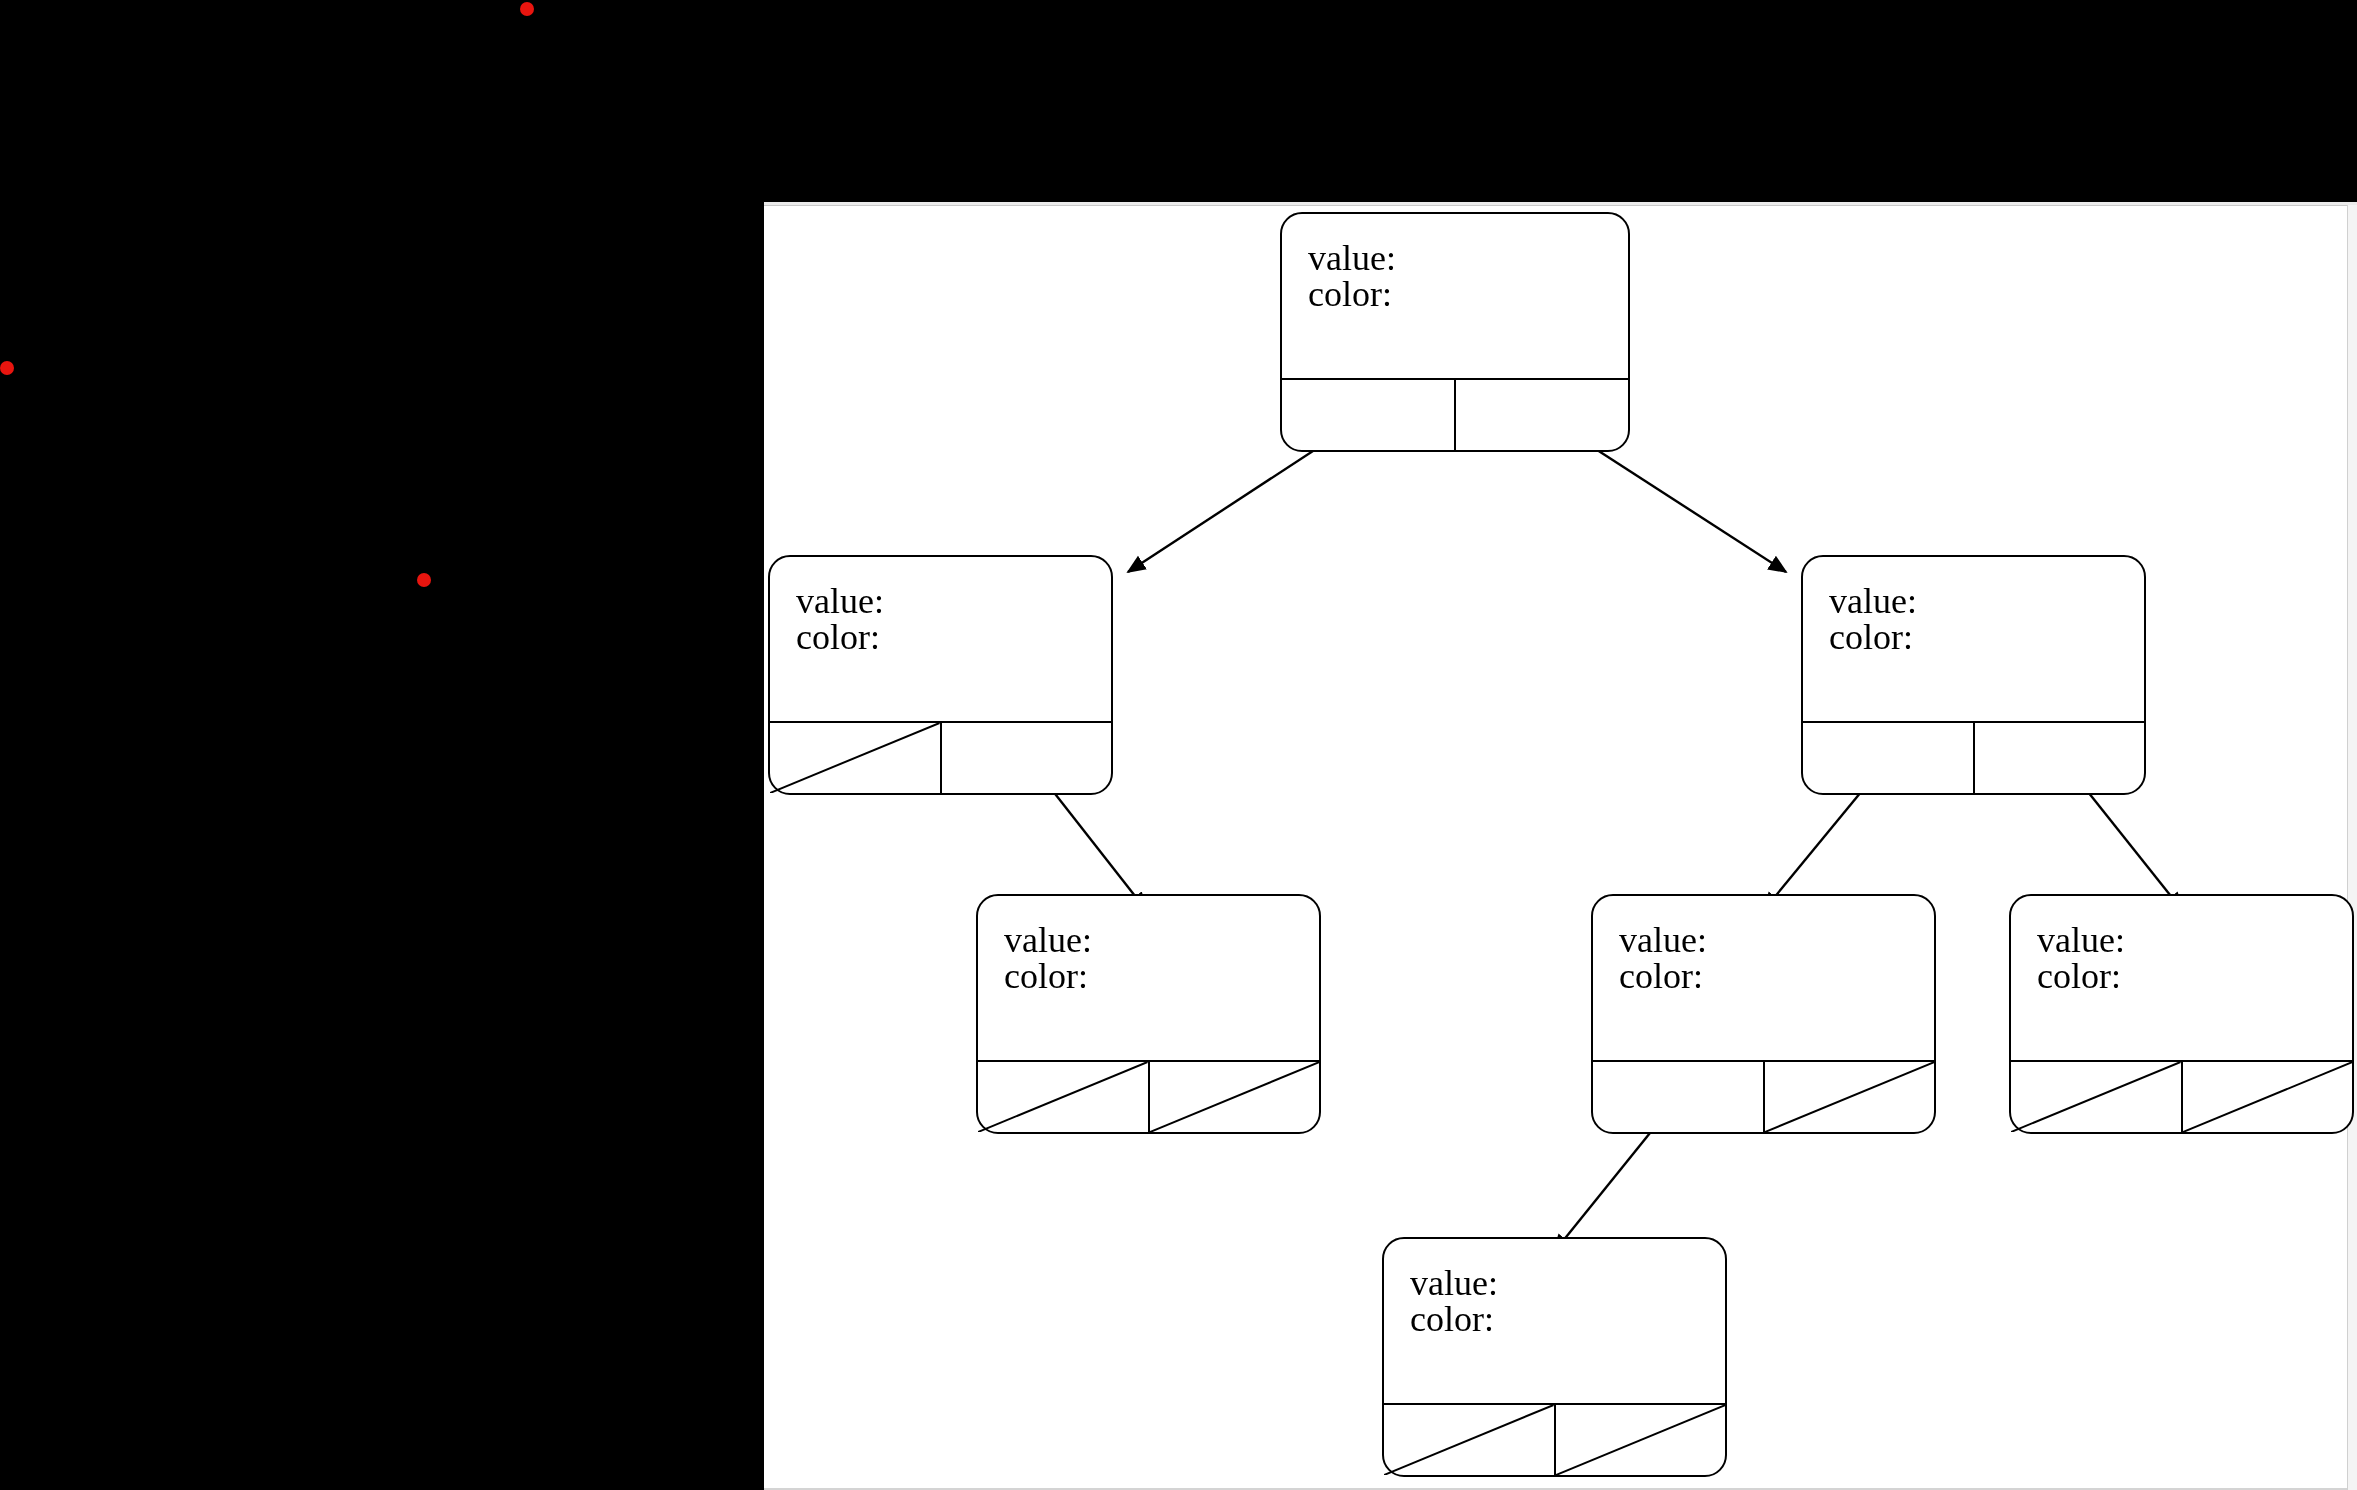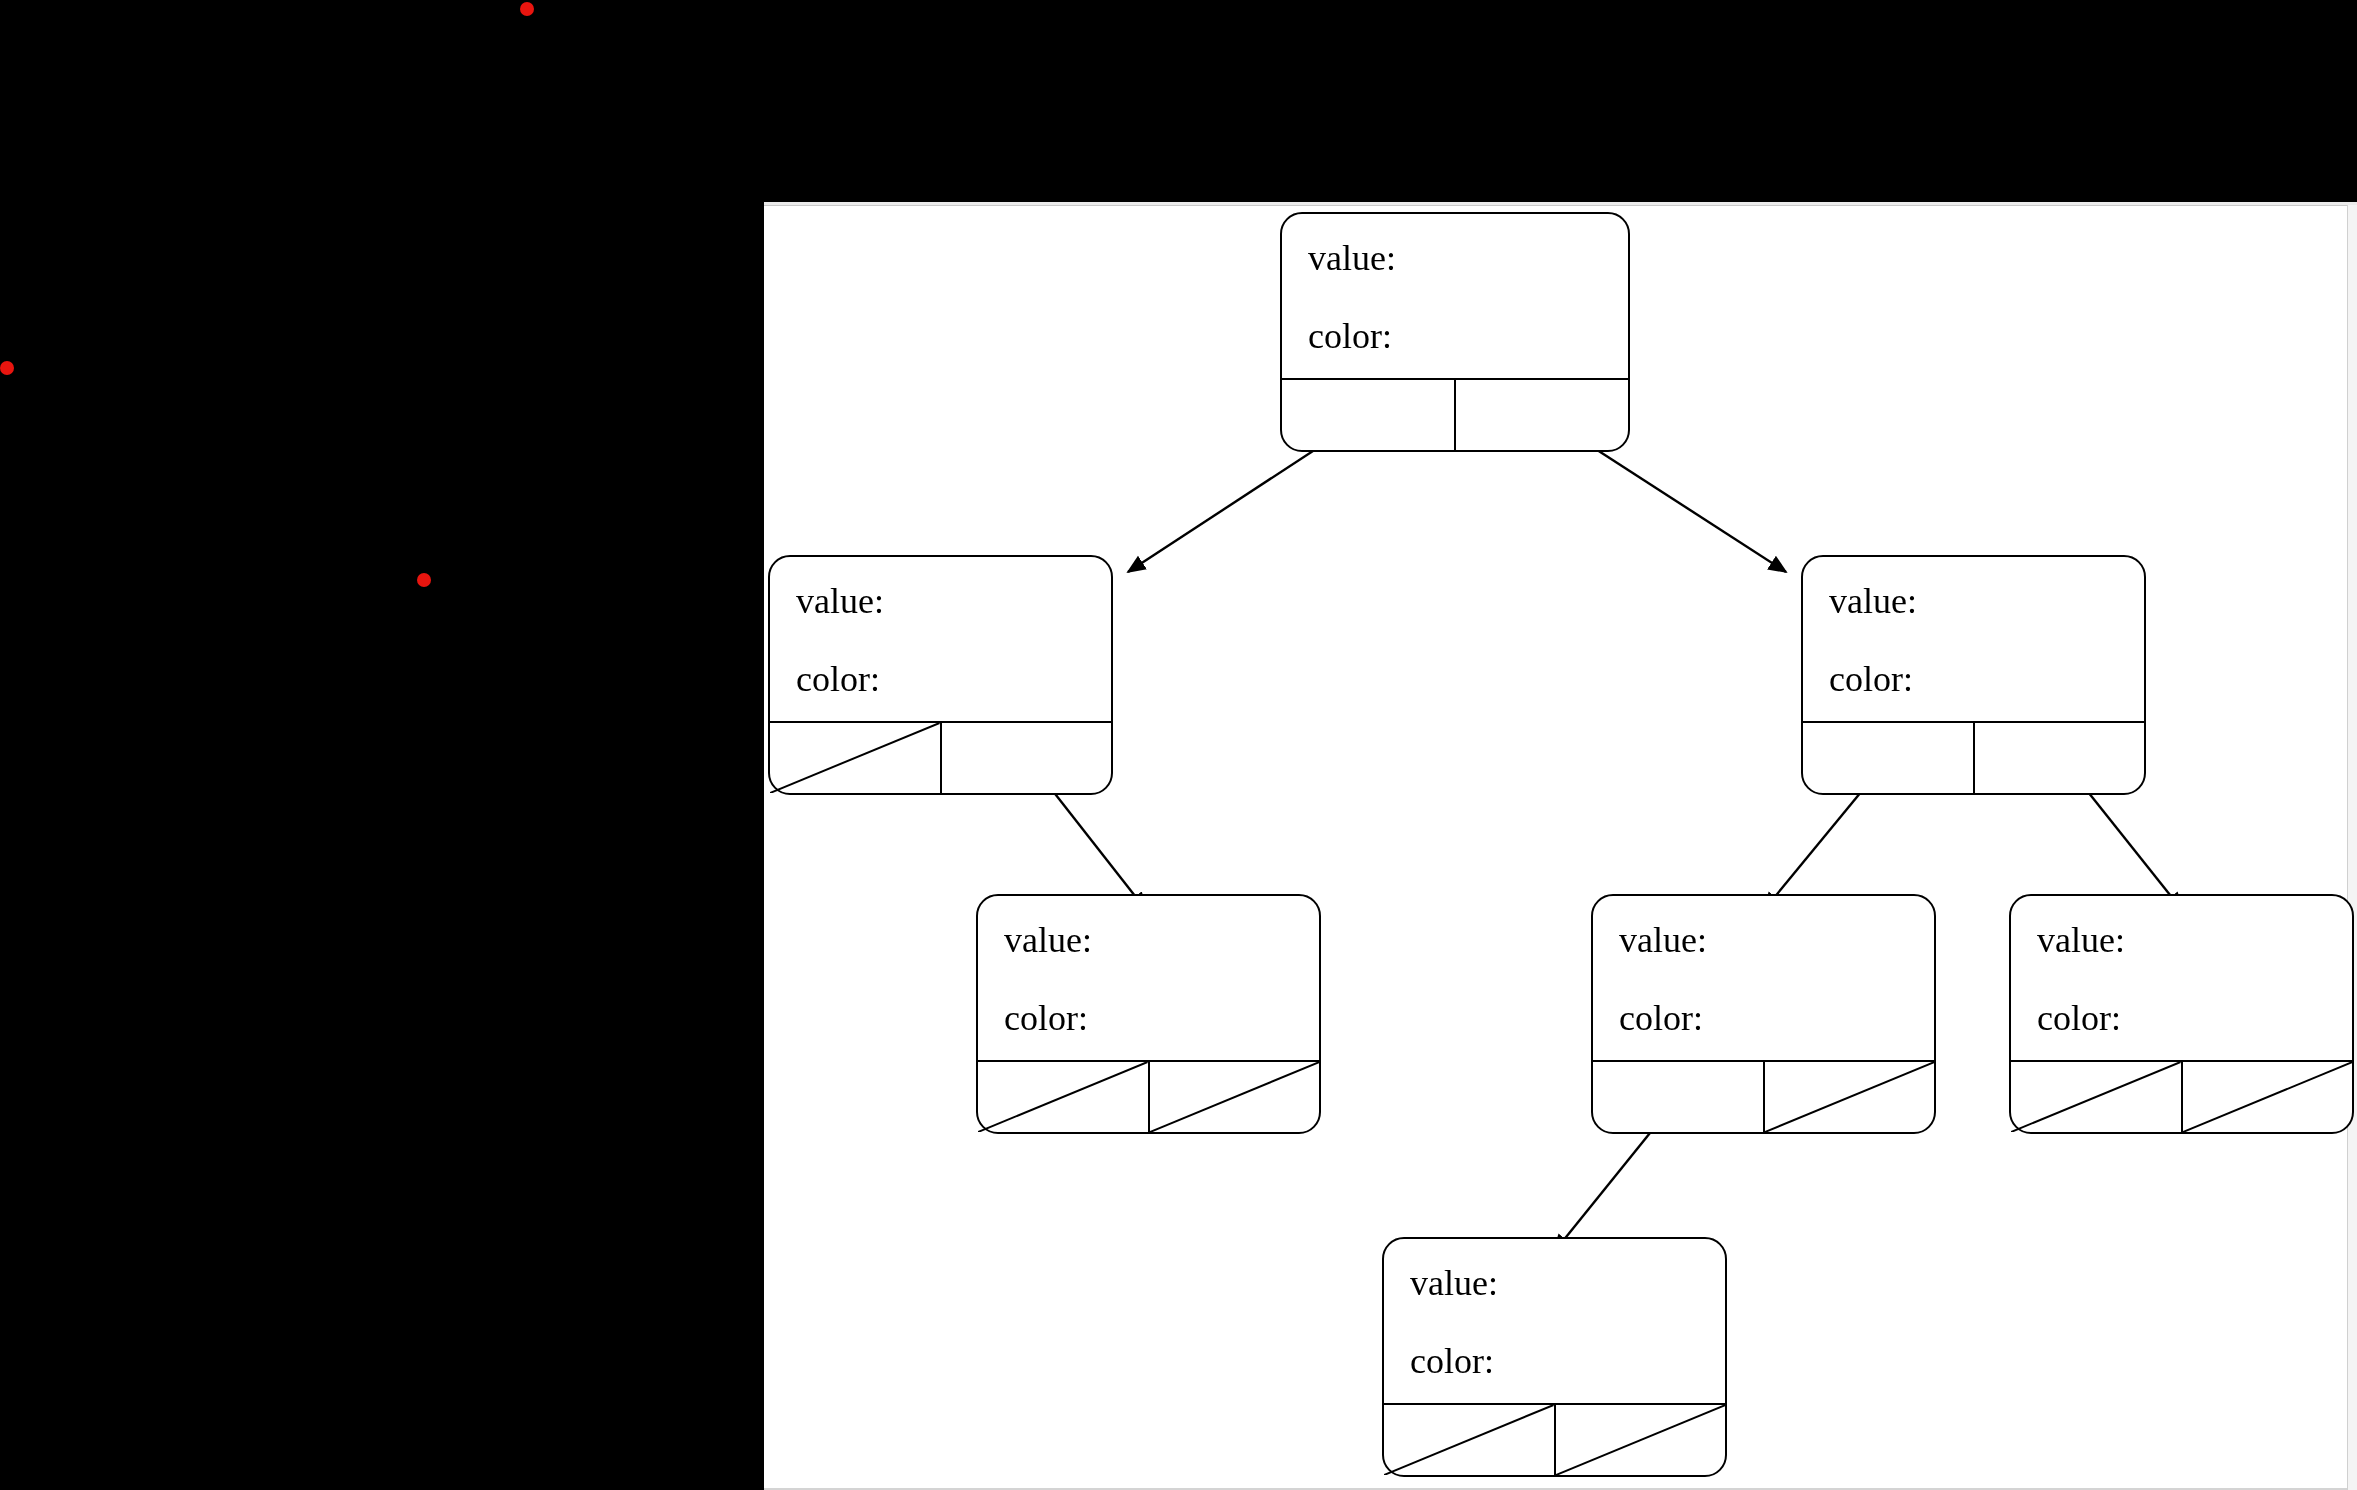--- a/index.html
+++ b/index.html
@@ -76,21 +76,21 @@
     left: 0; right: 0; top: 0;
     padding: 26px 0 0 26px;
     box-sizing: border-box;
   }
   .node-field {
     font-size: 36px;
     line-height: 1.0;
     color: #000000;
     white-space: nowrap;
   }
-  .node-field + .node-field { margin-top: 42px; }
+  .node-field + .node-field { }
   .ptr-row {
     position: absolute;
     left: 0; right: 0; bottom: 0;
     height: 70px;
     border-top: 2.2px solid #000000;
     display: flex;
   }
   .ptr-cell {
     position: relative;
     flex: 1 1 50%;

